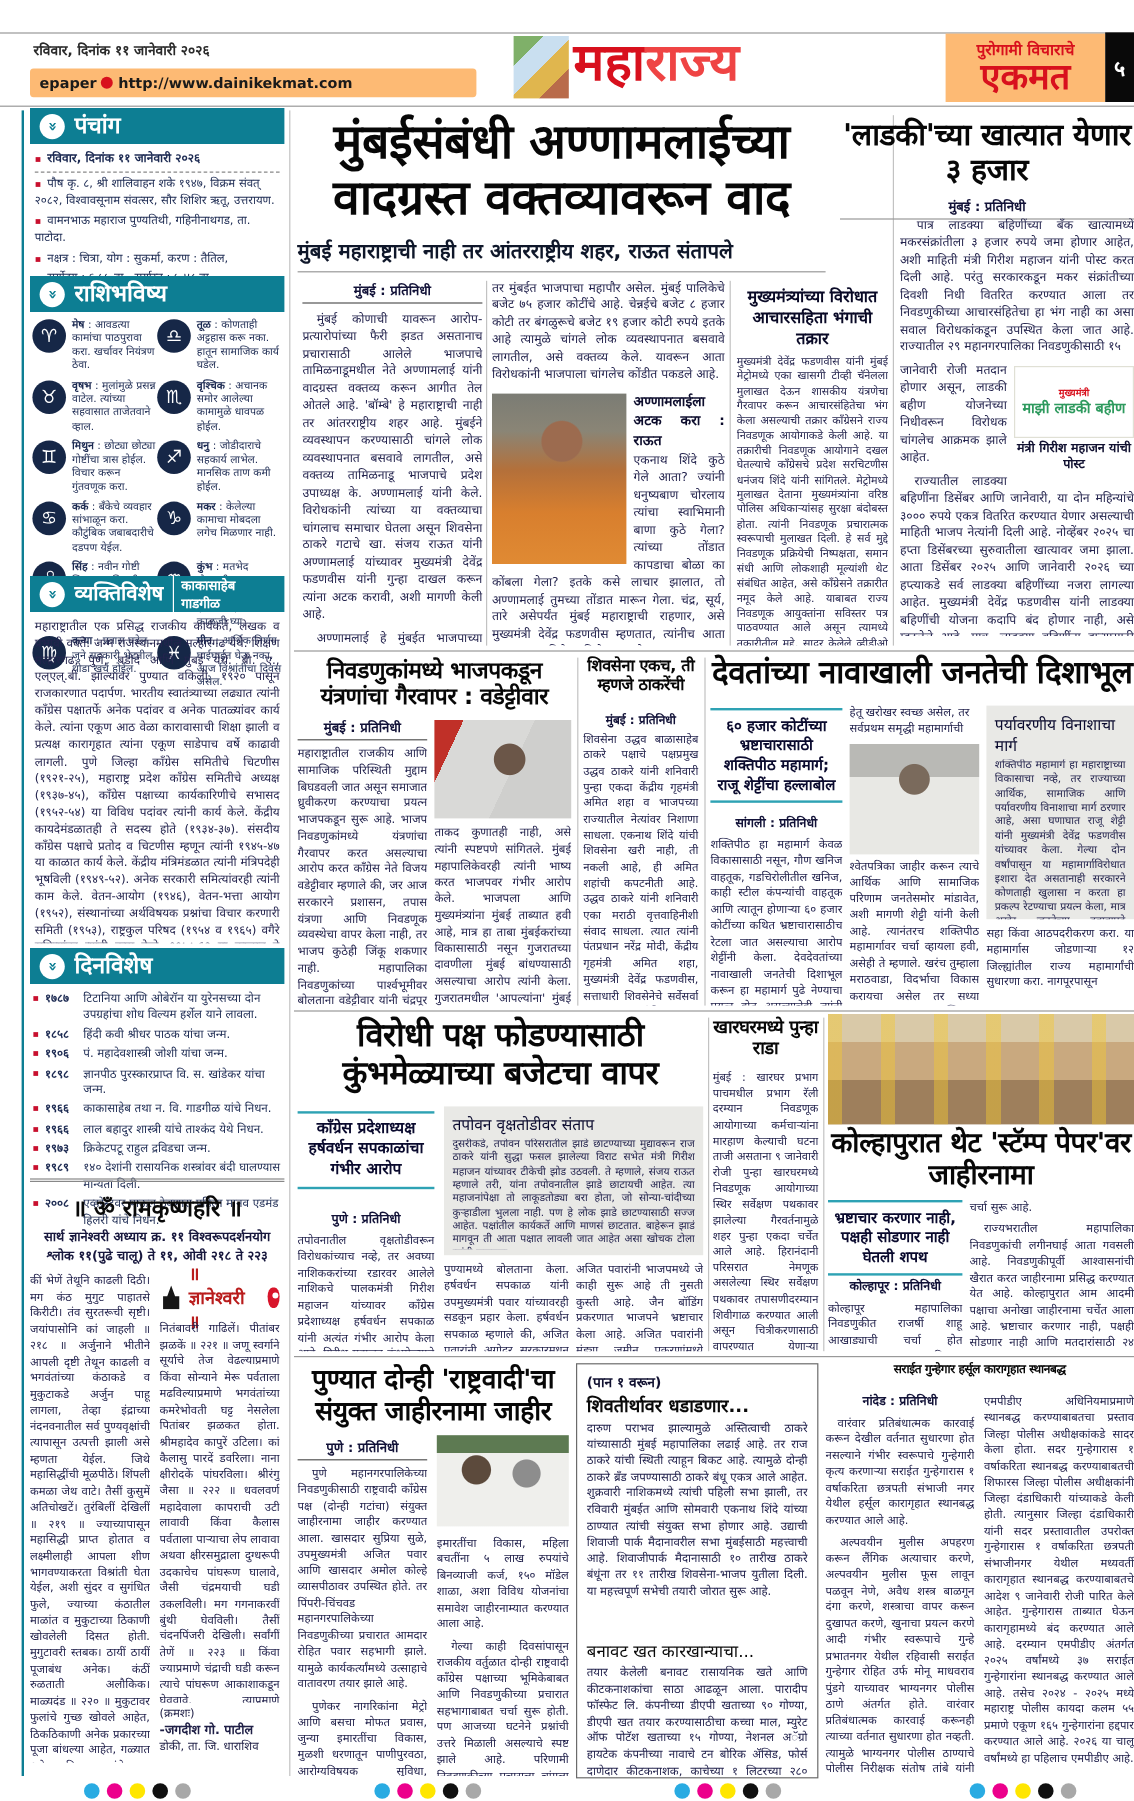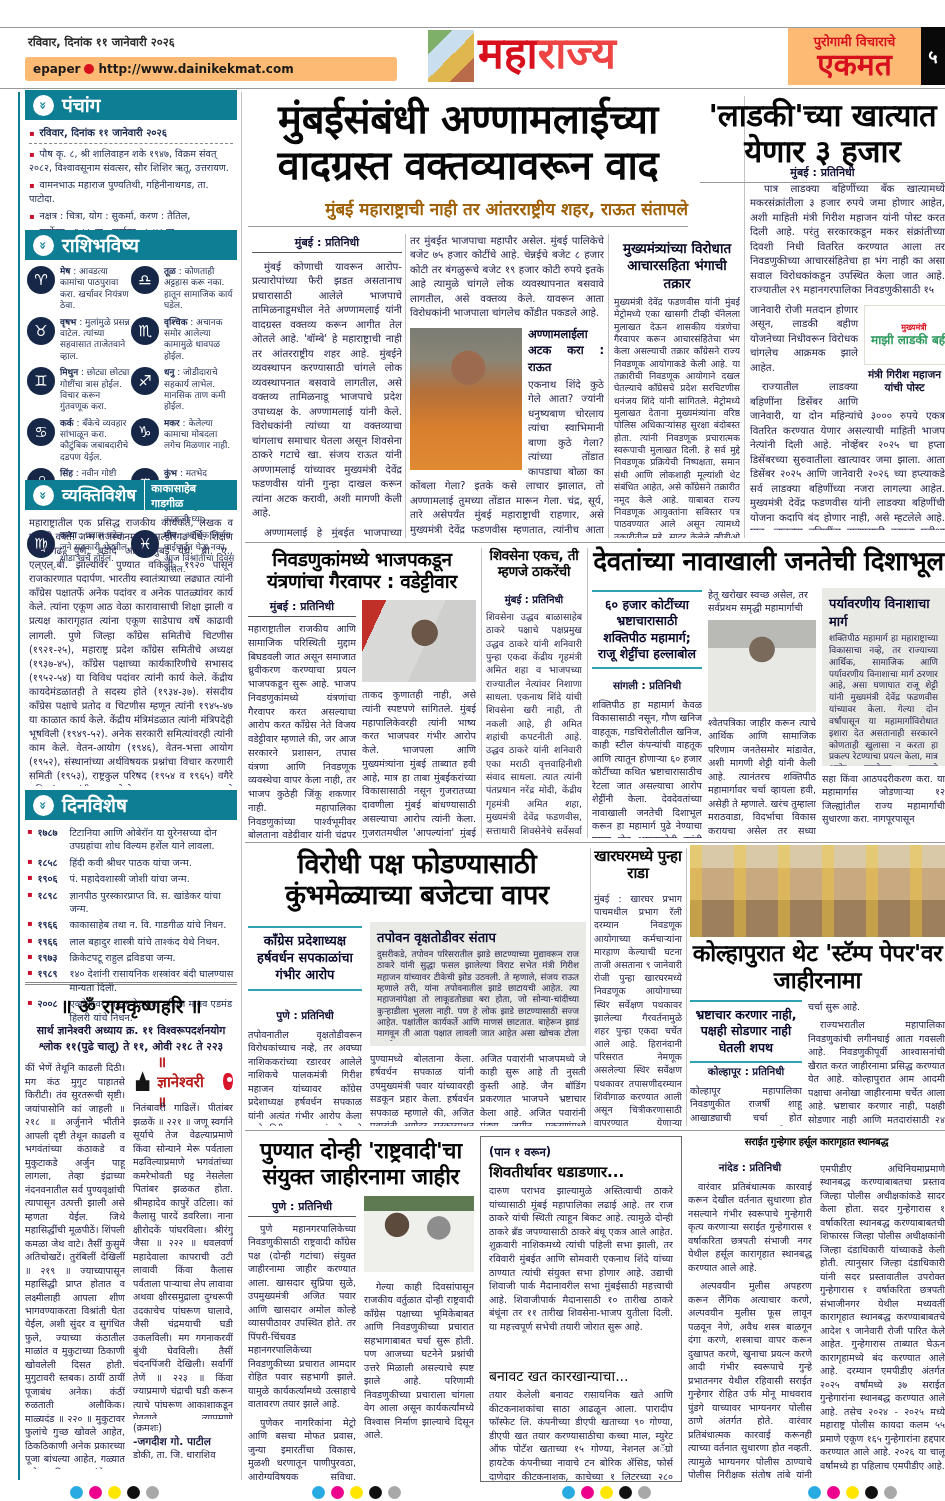--- a/index.html
+++ b/index.html
@@ -22,21 +22,21 @@
 .ditem{font-size:9.7px;line-height:1.38;color:#1c2a52;margin-bottom:3px;display:flex}
 .ditem::before{content:"▪";color:#c8102e;margin-right:5px;font-size:8px}
 .dyear{font-weight:800;flex:0 0 32px}
 .zgrid{display:flex;flex-wrap:wrap}
 .zitem{width:50%;display:flex;gap:5px;margin-bottom:5px;align-items:flex-start}
 .zc{width:28px;height:28px;border-radius:50%;background:#162747;color:#fff;display:flex;align-items:center;justify-content:center;font-size:15px;flex:0 0 28px}
 .ztext{font-size:8.9px;line-height:1.28;color:#1c2a52}
 .zname{font-weight:800}
 .tealbox{border-top:2.5px solid #2ea2b4;border-bottom:2.5px solid #2ea2b4;padding:5px 1px;font-weight:800;text-align:center;color:#0a0a2e;line-height:1.3}
 .graybox{background:#e9e9e6;padding:6px 7px;overflow:hidden}
-.gb-title{font-weight:700;font-size:13px;color:#0a0a2e;margin-bottom:3px}
+.gb-title{font-weight:400;font-size:13px;color:#0a0a2e;margin-bottom:3px}
 .photo{overflow:hidden}
 .ph-annamalai{background:radial-gradient(circle at 52% 28%,#9c6b4f 0 14%,rgba(0,0,0,0) 15%),linear-gradient(180deg,#7b7c74 0%,#8a8576 22%,#b4703a 45%,#d87f2e 70%,#e08a33 100%)}
 .ph-wad{background:radial-gradient(circle at 55% 40%,#6b5648 0 16%,rgba(0,0,0,0) 17%),linear-gradient(115deg,#c03028 0 16%,#d9d9d7 16% 55%,#cfcfcd 55% 100%)}
 .ph-shetti{background:radial-gradient(circle at 50% 32%,#7a6a5c 0 15%,rgba(0,0,0,0) 16%),linear-gradient(180deg,#b9b9b5 0 30%,#e8e8e4 30% 100%)}
 .ph-group{background:repeating-linear-gradient(90deg,rgba(243,200,50,.45) 0 12px,rgba(0,0,0,0) 12px 44px),linear-gradient(180deg,#d9c9a8 0 25%,#c9a97f 25% 60%,#9e7f5c 60% 100%)}
 .ph-pawar{background:radial-gradient(circle at 30% 38%,#5c4a3c 0 13%,rgba(0,0,0,0) 14%),radial-gradient(circle at 68% 42%,#8d8d8d 0 13%,rgba(0,0,0,0) 14%),linear-gradient(180deg,#5d7a52 0 20%,#efefec 20% 100%)}
 .ph-collage{background:linear-gradient(135deg,#7fb069 0 25%,#c9dff0 25% 50%,#e0b64e 50% 75%,#b96b4a 75% 100%)}
 .cream{background:#fdba74}
 .masthead-red{color:#d8101d;font-weight:900}
 .masthead-gray{color:#ef4444;font-weight:700}
@@ -229,21 +229,21 @@
       </div>
       <div class="bd" style="height:318px;font-size:9.5px">नितंबावरी गाढिलें। पीतांबर झळकें ॥ २२१ ॥ जणू स्वर्गाने सूर्याचे तेज वेढल्याप्रमाणे किंवा सोन्याने मेरू पर्वताला मढविल्याप्रमाणे भगवंतांच्या कमरेभोवती घट्ट नेसलेला पितांबर झळकत होता. श्रीमहादेव कापुरें उटिला। कां कैलासु पारदें डवरिला। नाना क्षीरोदकें पांघरविला। श्रीरंगु जैसा ॥ २२२ ॥ धवलवर्ण महादेवाला कापराची उटी लावावी किंवा कैलास पर्वताला पाऱ्याचा लेप लावावा अथवा क्षीरसमुद्राला दुग्धरूपी उदकाचेच पांघरूण घालावे, जैसी चंद्रमयाची घडी उकलविली। मग गगनाकरवीं बुंथी घेवविली। तैसीं चंदनपिंजरी देखिली। सर्वांगीं तेणें ॥ २२३ ॥ किंवा ज्याप्रमाणे चंद्राची घडी करून त्याचे पांघरूण आकाशाकडून घेववावे, त्याप्रमाणे विश्वरूपाच्या सर्वांगावर शुभ्र चंदनाची उटी लावलेली पाहिली.</div>
       <div style="font-size:9.6px;margin-top:2px">(क्रमशः)</div>
       <div style="font-size:10.6px;font-weight:800">-जगदीश गो. पाटील</div>
       <div style="font-size:9.6px">डोकी, ता. जि. धाराशिव</div>
     </div>
   </div>
 </div>
 
 <div class="a hl" style="left:248px;top:96px;width:440px;font-size:40px">मुंबईसंबंधी अण्णामलाईच्या वादग्रस्त वक्तव्यावरून वाद</div>
-<div class="a" style="left:248px;top:197px;width:440px;font-size:17px;font-weight:800;text-align:right;color:#a16207">मुंबई महाराष्ट्राची नाही तर आंतरराष्ट्रीय शहर, राऊत संतापले</div>
+<div class="a" style="left:248px;top:197px;width:440px;font-size:17px;font-weight:800;text-align:left;color:#0f172a">मुंबई महाराष्ट्राची नाही तर आंतरराष्ट्रीय शहर, राऊत संतापले</div>
 <div class="a rule" style="left:248px;top:226px;width:440px;height:1px"></div>
 
 <div class="a by by-r" style="left:252px;top:234px;width:150px">मुंबई : प्रतिनिधी</div>
 <div class="a bd" style="left:252px;top:260px;width:150px;height:278px">
   <p>मुंबई कोणाची यावरून आरोप-प्रत्यारोपांच्या फैरी झडत असतानाच प्रचारासाठी आलेले भाजपाचे तामिळनाडूमधील नेते अण्णामलाई यांनी वादग्रस्त वक्तव्य करून आगीत तेल ओतले आहे. 'बॉम्बे' हे महाराष्ट्राची नाही तर आंतरराष्ट्रीय शहर आहे. मुंबईने व्यवस्थापन करण्यासाठी चांगले लोक व्यवस्थापनात बसवावे लागतील, असे वक्तव्य तामिळनाडू भाजपाचे प्रदेश उपाध्यक्ष के. अण्णामलाई यांनी केले. विरोधकांनी त्यांच्या या वक्तव्याचा चांगलाच समाचार घेतला असून शिवसेना ठाकरे गटाचे खा. संजय राऊत यांनी अण्णामलाई यांच्यावर मुख्यमंत्री देवेंद्र फडणवीस यांनी गुन्हा दाखल करून त्यांना अटक करावी, अशी मागणी केली आहे.</p>
   <p>अण्णामलाई हे मुंबईत भाजपाच्या प्रचारासाठी आले होते. त्या वेळी त्यांनी मुंबईचा उल्लेख बॉम्बे असा करत बॉम्बे हे महाराष्ट्राचे नाही तर आंतरराष्ट्रीय शहर आहे. मोदी केंद्रात, देवेंद्र फडणवीस महाराष्ट्रात</p>
 </div>
 <div class="a vline" style="left:405px;top:234px;width:1px;height:304px"></div>
 <div class="a bd" style="left:410px;top:234px;width:194px;height:304px">
   <p style="text-indent:0">तर मुंबईत भाजपाचा महापौर असेल. मुंबई पालिकेचे बजेट ७५ हजार कोटींचे आहे. चेन्नईचे बजेट ८ हजार कोटी तर बंगळुरूचे बजेट १९ हजार कोटी रुपये इतके आहे त्यामुळे चांगले लोक व्यवस्थापनात बसवावे लागतील, असे वक्तव्य केले. यावरून आता विरोधकांनी भाजपाला चांगलेच कोंडीत पकडले आहे.</p>
@@ -252,26 +252,26 @@
   <p style="text-indent:0">एकनाथ शिंदे कुठे गेले आता? ज्यांनी धनुष्यबाण चोरलाय त्यांचा स्वाभिमानी बाणा कुठे गेला? त्यांच्या तोंडात कापडाचा बोळा का कोंबला गेला? इतके कसे लाचार झालात, तो अण्णामलाई तुमच्या तोंडात मारून गेला. चंद्र, सूर्य, तारे असेपर्यंत मुंबई महाराष्ट्राची राहणार, असे मुख्यमंत्री देवेंद्र फडणवीस म्हणतात, त्यांनीच आता यावर उत्तर दिले पाहिजे. हा कोण अण्णा, फण्णा मलाई आहे? त्या विरोधात मुख्यमंत्री फडणवीस यांनी गुन्हा दाखल करून अटक करावी, अशी मागणी संजय राऊत यांनी केली आहे.</p>
 </div>
 
 <div class="a vline" style="left:608px;top:234px;width:1px;height:304px"></div>
 <div class="a" style="left:614px;top:240px;width:126px">
   <div style="font-size:13.5px;font-weight:900;text-align:center;line-height:1.28;color:#090926">मुख्यमंत्र्यांच्या विरोधात आचारसहिता भंगाची तक्रार</div>
   <div class="bd" style="font-size:9.1px;line-height:1.36;height:242px;margin-top:4px">मुख्यमंत्री देवेंद्र फडणवीस यांनी मुंबई मेट्रोमध्ये एका खासगी टीव्ही चॅनेलला मुलाखत देऊन शासकीय यंत्रणेचा गैरवापर करून आचारसंहितेचा भंग केला असल्याची तक्रार काँग्रेसने राज्य निवडणूक आयोगाकडे केली आहे. या तक्रारीची निवडणूक आयोगाने दखल घेतल्याचे काँग्रेसचे प्रदेश सरचिटणीस धनंजय शिंदे यांनी सांगितले. मेट्रोमध्ये मुलाखत देताना मुख्यमंत्र्यांना वरिष्ठ पोलिस अधिकाऱ्यांसह सुरक्षा बंदोबस्त होता. त्यांनी निवडणूक प्रचारात्मक स्वरूपाची मुलाखत दिली. हे सर्व मुद्दे निवडणूक प्रक्रियेची निष्पक्षता, समान संधी आणि लोकशाही मूल्यांशी थेट संबंधित आहेत, असे काँग्रेसने तक्रारीत नमूद केले आहे. याबाबत राज्य निवडणूक आयुक्तांना सविस्तर पत्र पाठवण्यात आले असून त्यामध्ये तक्रारीतील मुद्दे, सादर केलेले व्हीडीओ पुरावे आणि कायदेशीर बाबी स्पष्टपणे नमूद करण्यात आल्या आहेत. ही तक्रार आणि त्यासोबतच्या पुराव्यांची प्राथमिक छाननी करून राज्य निवडणूक आयोगाने पुढील कार्यवाहीसाठी हे प्रकरण मुंबई महानगरपालिका प्रशासनाकडे पाठवले आहे. या संदर्भात आयोगाने पालिका अधिकाऱ्यांना ई-मेलद्वारे कळवले असून त्या ई-मेलची प्रत तक्रारदारालाही पाठवण्यात आल्याची माहिती काँग्रेसच्या वतीने देण्यात आली आहे.</div>
 </div>
 
 <div class="a vline" style="left:744px;top:96px;width:1px;height:442px"></div>
-<div class="a hl" style="left:700px;top:98px;width:245px;font-size:31px">'लाडकी'च्या खात्यात येणार ३ हजार</div>
+<div class="a hl" style="left:700px;top:98px;width:245px;font-size:25px">'लाडकी'च्या खात्यात येणार ३ हजार</div>
 <div class="a by" style="left:700px;top:164px;width:245px">मुंबई : प्रतिनिधी</div>
 <div class="a rule" style="left:700px;top:182px;width:245px;height:1px"></div>
 <div class="a bd" style="left:750px;top:182px;width:195px;height:348px">
   <p style="text-indent:14px">पात्र लाडक्या बहिणींच्या बँक खात्यामध्ये मकरसंक्रांतीला ३ हजार रुपये जमा होणार आहेत, अशी माहिती मंत्री गिरीश महाजन यांनी पोस्ट करत दिली आहे. परंतु सरकारकडून मकर संक्रांतीच्या दिवशी निधी वितरित करण्यात आला तर निवडणुकीच्या आचारसंहितेचा हा भंग नाही का असा सवाल विरोधकांकडून उपस्थित केला जात आहे. राज्यातील २९ महानगरपालिका निवडणुकीसाठी १५</p>
-  <div class="fig-r" style="width:81px">
+  <div class="fig-r" style="width:100px">
     <div class="ladki-logo" style="width:100px;height:60px">
       <span class="ll-top">मुख्यमंत्री</span>
       <span class="ll-main">माझी लाडकी बहीण</span>
     </div>
     <div class="cap">मंत्री गिरीश महाजन यांची पोस्ट</div>
   </div>
   <p style="text-indent:0">जानेवारी रोजी मतदान होणार असून, लाडकी बहीण योजनेच्या निधीवरून विरोधक चांगलेच आक्रमक झाले आहेत.</p>
   <p>राज्यातील लाडक्या बहिणींना डिसेंबर आणि जानेवारी, या दोन महिन्यांचे ३००० रुपये एकत्र वितरित करण्यात येणार असल्याची माहिती भाजप नेत्यांनी दिली आहे. नोव्हेंबर २०२५ चा हप्ता डिसेंबरच्या सुरुवातीला खात्यावर जमा झाला. आता डिसेंबर २०२५ आणि जानेवारी २०२६ च्या हप्त्याकडे सर्व लाडक्या बहिणींच्या नजरा लागल्या आहेत. मुख्यमंत्री देवेंद्र फडणवीस यांनी लाडक्या बहिणींची योजना कदापि बंद होणार नाही, असे म्हटलेले आहे. मात्र, लाडक्या बहिणींना हप्त्यासाठी दरमहा प्रतीक्षा करावी लागते. त्यामुळे महिला वर्गात नाराजी आहे. या पार्श्वभूमीवर आता फडणवीस सरकारमधील मंत्री गिरीश महाजन यांनी लाडक्या बहिणींच्या खात्यात ३ हजार रुपये पडतील, असे म्हटले आहे. त्यामुळे या</p>
 </div>
 
@@ -333,20 +333,21 @@
 <div class="a rule" style="left:245px;top:1130px;width:700px;height:1px"></div>
 
 <div class="a hl" style="left:248px;top:1138px;width:226px;font-size:22px">पुण्यात दोन्ही 'राष्ट्रवादी'चा संयुक्त जाहीरनामा जाहीर</div>
 <div class="a by by-r" style="left:248px;top:1198px;width:108px">पुणे : प्रतिनिधी</div>
 <div class="a photo ph-pawar" style="left:364px;top:1196px;width:110px;height:76px"></div>
 <div class="a bd" style="left:248px;top:1222px;width:108px;height:258px;font-size:9.5px">
   <p style="text-indent:12px">पुणे महानगरपालिकेच्या निवडणुकीसाठी राष्ट्रवादी काँग्रेस पक्ष (दोन्ही गटांचा) संयुक्त जाहीरनामा जाहीर करण्यात आला. खासदार सुप्रिया सुळे, उपमुख्यमंत्री अजित पवार आणि खासदार अमोल कोल्हे व्यासपीठावर उपस्थित होते. तर पिंपरी-चिंचवड महानगरपालिकेच्या निवडणुकीच्या प्रचारात आमदार रोहित पवार सहभागी झाले. यामुळे कार्यकर्त्यांमध्ये उत्साहाचे वातावरण तयार झाले आहे.</p>
   <p>पुणेकर नागरिकांना मेट्रो आणि बसचा मोफत प्रवास, जुन्या इमारतींचा विकास, मुळशी धरणातून पाणीपुरवठा, आरोग्यविषयक सुविधा, प्रदूषणमुक्त शहर, अष्टसूत्री कार्यक्रम, म्हाडा</p>
 </div>
 <div class="a bd" style="left:364px;top:1280px;width:110px;height:200px;font-size:9.5px">
+  <p style="text-indent:0">इमारतींचा विकास, महिला बचतींना ५ लाख रुपयांचे बिनव्याजी कर्ज, १५० मॉडेल शाळा, अशा विविध योजनांचा समावेश जाहीरनाम्यात करण्यात आला आहे.</p>
   <p>गेल्या काही दिवसांपासून राजकीय वर्तुळात दोन्ही राष्ट्रवादी काँग्रेस पक्षाच्या भूमिकेबाबत आणि निवडणुकीच्या प्रचारात सहभागाबाबत चर्चा सुरू होती. पण आजच्या घटनेने प्रश्नांची उत्तरे मिळाली असल्याचे स्पष्ट झाले आहे. परिणामी निवडणुकीच्या प्रचाराला चांगला वेग आला असून कार्यकर्त्यांमध्ये विश्वास निर्माण झाल्याचे दिसून आले.</p>
 </div>
 
 <div class="a contbox" style="left:480px;top:1136px;width:202px;height:346px">
   <div style="font-weight:800;font-size:11.5px;color:#101030">(पान १ वरून)</div>
   <div style="font-weight:900;font-size:15px;color:#090909;margin:2px 0 3px">शिवतीर्थावर धडाडणार...</div>
   <div class="bd" style="font-size:9.6px;height:178px">दारुण पराभव झाल्यामुळे अस्तित्वाची ठाकरे यांच्यासाठी मुंबई महापालिका लढाई आहे. तर राज ठाकरे यांची स्थिती त्याहून बिकट आहे. त्यामुळे दोन्ही ठाकरे ब्रँड जपण्यासाठी ठाकरे बंधू एकत्र आले आहेत. शुक्रवारी नाशिकमध्ये त्यांची पहिली सभा झाली, तर रविवारी मुंबईत आणि सोमवारी एकनाथ शिंदे यांच्या ठाण्यात त्यांची संयुक्त सभा होणार आहे. उद्याची शिवाजी पार्क मैदानावरील सभा मुंबईसाठी महत्त्वाची आहे. शिवाजीपार्क मैदानासाठी १० तारीख ठाकरे बंधूंना तर ११ तारीख शिवसेना-भाजप युतीला दिली. या महत्त्वपूर्ण सभेची तयारी जोरात सुरू आहे.</div>
   <div style="font-weight:400;font-size:14px;color:#090909;margin:4px 0 3px">बनावट खत कारखान्याचा...</div>
   <div class="bd" style="font-size:9.6px;height:112px">तयार केलेली बनावट रासायनिक खते आणि कीटकनाशकांचा साठा आढळून आला. पारादीप फॉस्फेट लि. कंपनीच्या डीएपी खताच्या ९० गोण्या, डीएपी खत तयार करण्यासाठीचा कच्चा माल, म्युरेट ऑफ पोटॅश खताच्या १५ गोण्या, नेशनल अॅग्रो हायटेक कंपनीच्या नावाचे टन बोरिक ॲसिड, फोर्स दाणेदार कीटकनाशक, काचेच्या १ लिटरच्या २८० बाटल्या, २०० लिटरच्या बॅरलमध्ये साठवलेले रासायनिक द्रव्य कारखान्याच्या गोदामात आढळून आले. ते जप्त करण्यात आले.</div>
 </div>

